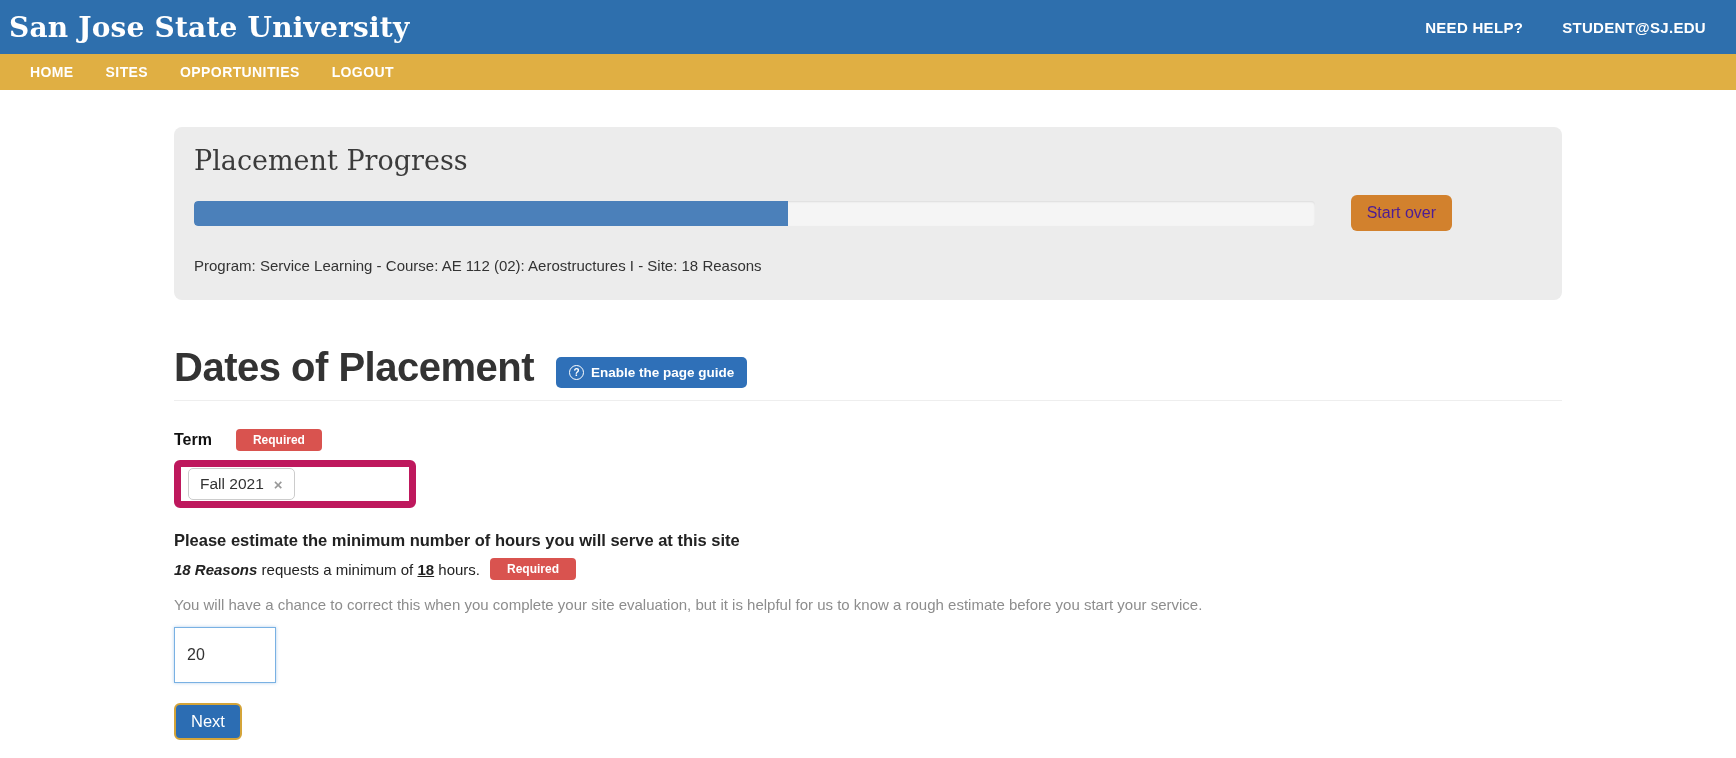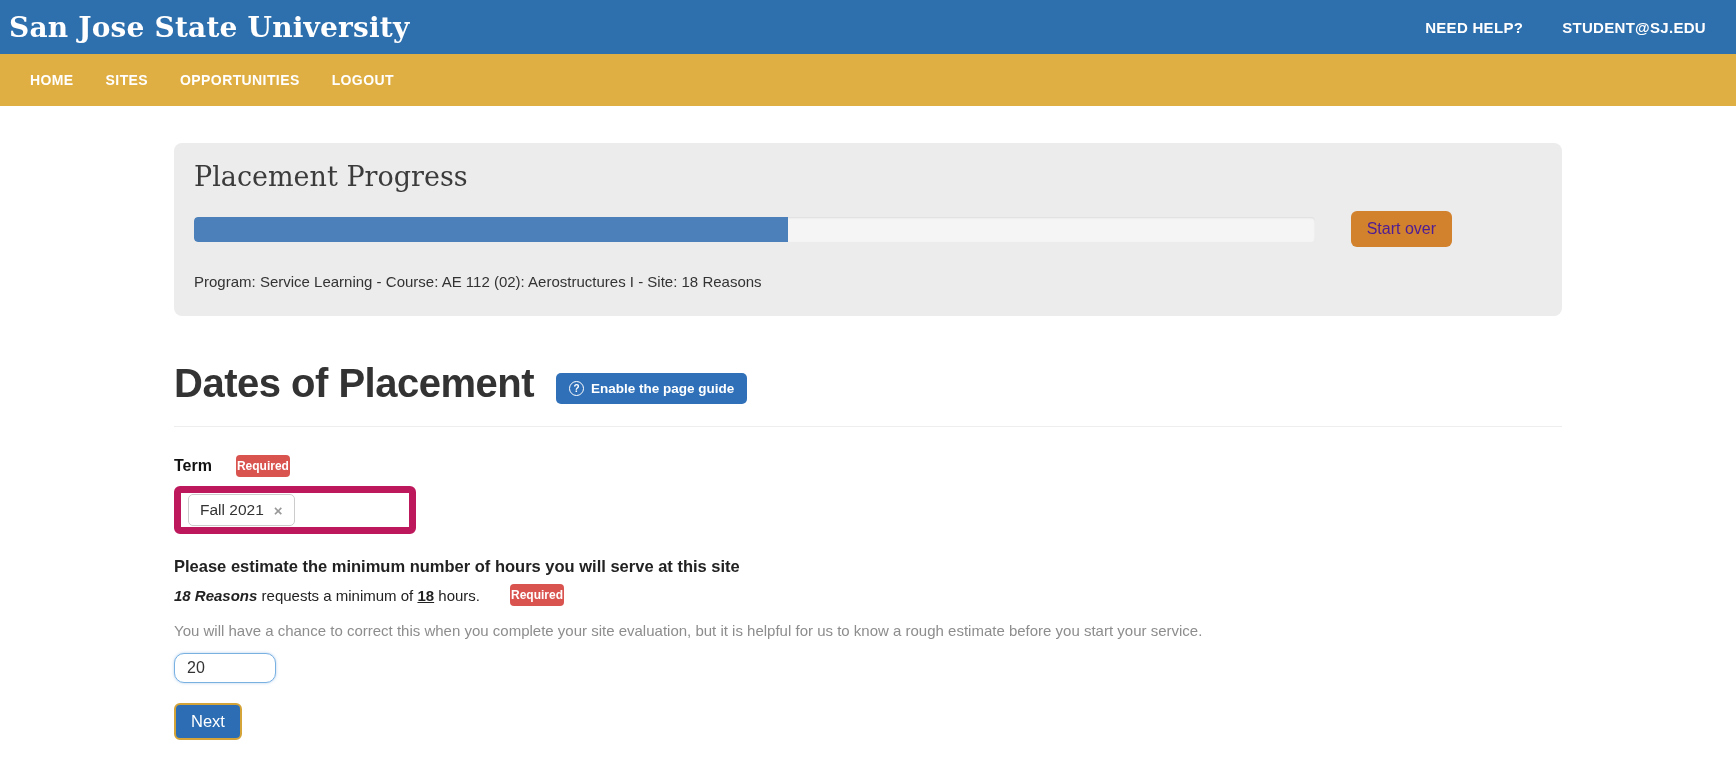--- a/index.html
+++ b/index.html
@@ -16,21 +16,21 @@
     font-size: 28px; color: #fff; flex: 1; letter-spacing: 0.2px;
   }
   .topbar-links { display: flex; gap: 39px; }
   .topbar-link {
     color: #fff; font-size: 15px; font-weight: 700; letter-spacing: 0.3px;
     cursor: pointer; text-decoration: none;
   }
 
   
   .navbar {
-    height: 52px; background: var(--nav-gold, #e0af43);
+    height: 36px; background: var(--nav-gold, #e0af43);
     display: flex; align-items: center; padding-left: 14px;
   }
   .nav-item {
     color: #fff; font-size: 14px; font-weight: 700; letter-spacing: 0.4px;
     padding: 0 16px; cursor: pointer;
   }
 
   
   .container { width: 1388px; margin: 0 auto; }
 
@@ -58,21 +58,21 @@
     background: var(--start-over-orange, #d2812d); color: #4c1d95;
     font-family: "Liberation Sans", sans-serif;
     font-size: 16px; padding: 9px 16px; border: none; border-radius: 6px;
     cursor: pointer;
   }
   .panel-summary { margin-top: 26px; font-size: 15px; color: #333; }
   .panel-summary b { font-weight: 400; }
 
   
   .page-header {
-    margin-top: 45px; border-bottom: 1px solid #eee; padding-bottom: 20px;
+    margin-top: 45px; border-bottom: 1px solid #eee; padding-bottom: 10px;
     display: flex; align-items: center; gap: 22px;
   }
   .page-title {
     font-size: 40px; font-weight: 700; color: var(--heading-dark, #333);
     letter-spacing: -0.5px;
   }
   .btn-page-guide {
     background: var(--guide-blue, #2f70b8); color: #fff; border: none;
     border-radius: 5px; padding: 8px 13px; font-size: 13.5px; font-weight: 700;
     font-family: "Liberation Sans", sans-serif;
@@ -84,45 +84,45 @@
     display: inline-flex; align-items: center; justify-content: center;
     font-size: 10px; font-weight: 700; line-height: 1;
   }
 
   
   .term-section { margin-top: 28px; }
   .label-row { display: flex; align-items: center; gap: 24px; }
   .field-label { font-size: 16px; font-weight: 700; color: #111; }
   .badge-required {
     background: var(--required-red, #d9534f); color: #fff;
-    font-size: 12px; font-weight: 700; padding: 4px 1px; border-radius: 4px;
+    font-size: 12px; font-weight: 700; padding: 4px 17px; border-radius: 4px;
     display: inline-block;
   }
   .term-select {
     margin-top: 9px; width: 242px; height: 48px; background: #fff;
     border: 7px solid #be185d; border-radius: 6px;
     display: flex; align-items: center; padding: 0 7px; cursor: pointer;
   }
   .term-tag {
     border: 1px solid #ccc; border-radius: 5px; padding: 6px 11px;
     font-size: 15.5px; color: #333; background: #fff;
     display: inline-flex; align-items: center; gap: 10px;
   }
   .tag-remove { color: #999; font-weight: 700; font-size: 15px; cursor: pointer; line-height: 1; }
 
   .hours-question { margin-top: 23px; font-size: 16.5px; font-weight: 700; color: #222; }
-  .hours-detail { margin-top: 8px; font-size: 15px; color: #222; display: flex; align-items: center; gap: 20px; }
+  .hours-detail { margin-top: 8px; font-size: 15px; color: #222; display: flex; align-items: center; }
   .site-name { font-style: italic; font-weight: 700; }
   .min-hours { font-weight: 700; text-decoration: underline; }
   .hours-detail .badge-required { margin-left: 10px; }
   .hours-helper { margin-top: 16px; font-size: 15px; color: var(--muted-gray, #8d8d8d); }
 
   .hours-input {
-    margin-top: 14px; display: block; width: 102px; height: 30px;
-    border: 1.5px solid var(--input-focus-blue, #79b1e3); border-radius: 10px;
+    margin-top: 14px; display: block; width: 102px; height: 56px;
+    border: 1.5px solid var(--input-focus-blue, #79b1e3); border-radius: 0;
     padding: 0 12px; font-size: 16px; color: #333;
     font-family: "Liberation Sans", sans-serif;
     outline: none; box-shadow: 0 0 3px rgba(100,160,220,0.5);
   }
   .btn-next {
     margin-top: 20px; background: var(--next-blue, #2c6db3); color: #fff;
     border: 2px solid var(--next-border-gold, #d4a439); border-radius: 6px;
     font-size: 16.5px; padding: 7px 15px; cursor: pointer;
     font-family: "Liberation Sans", sans-serif;
   }

